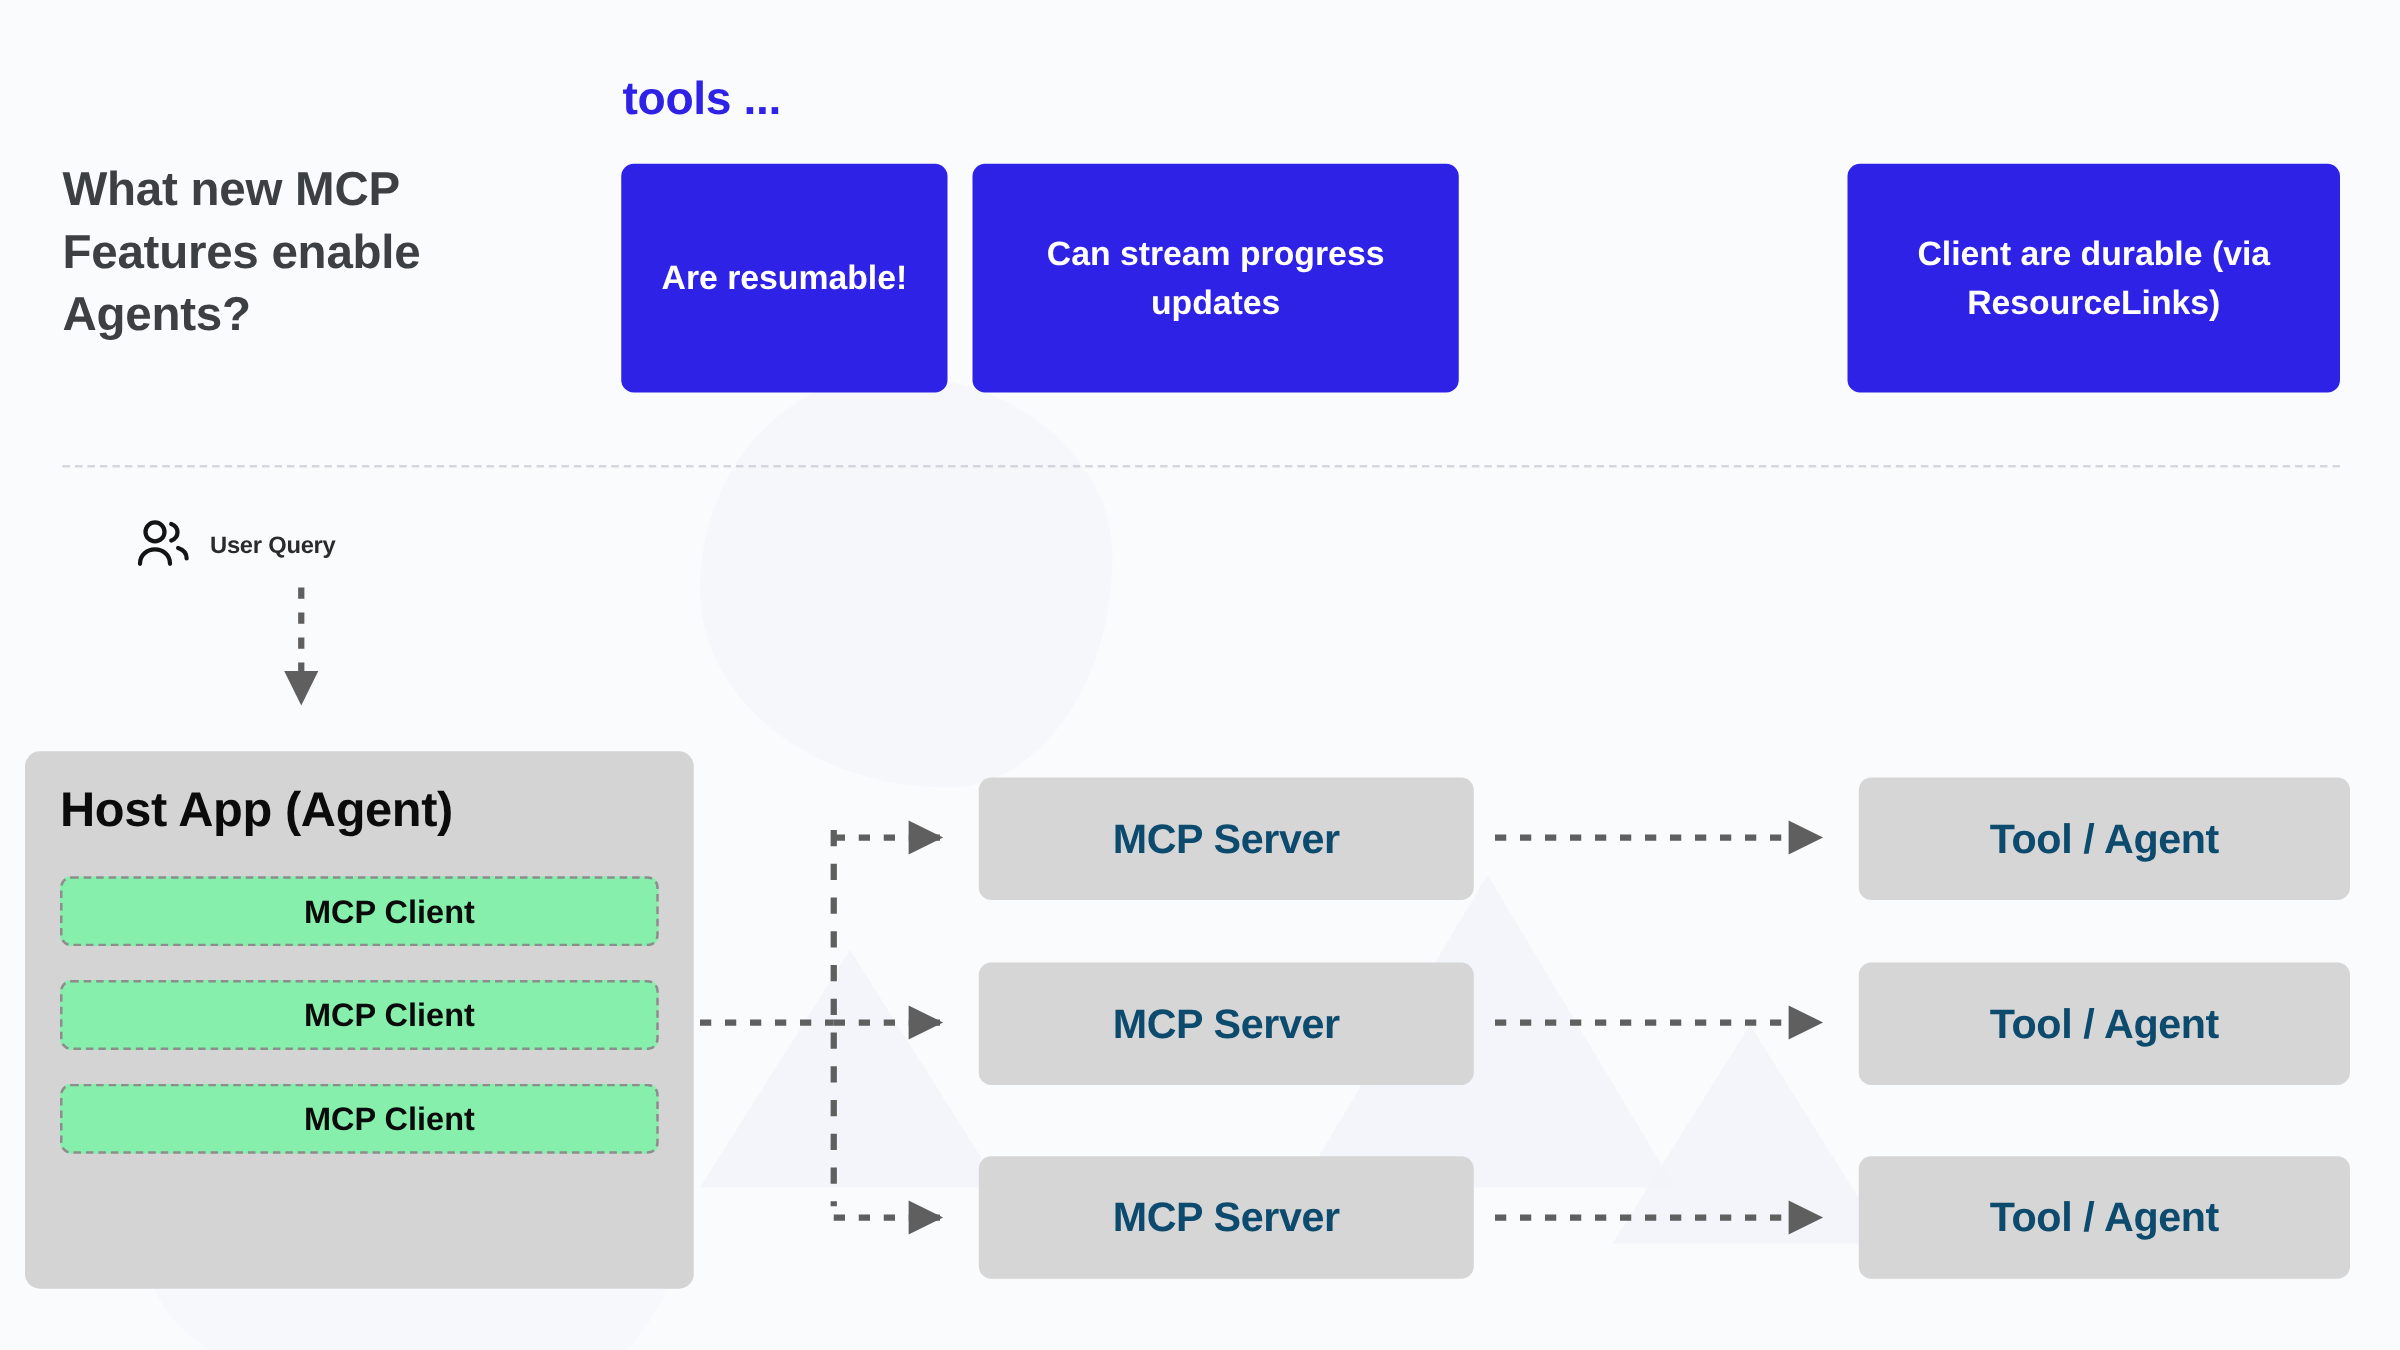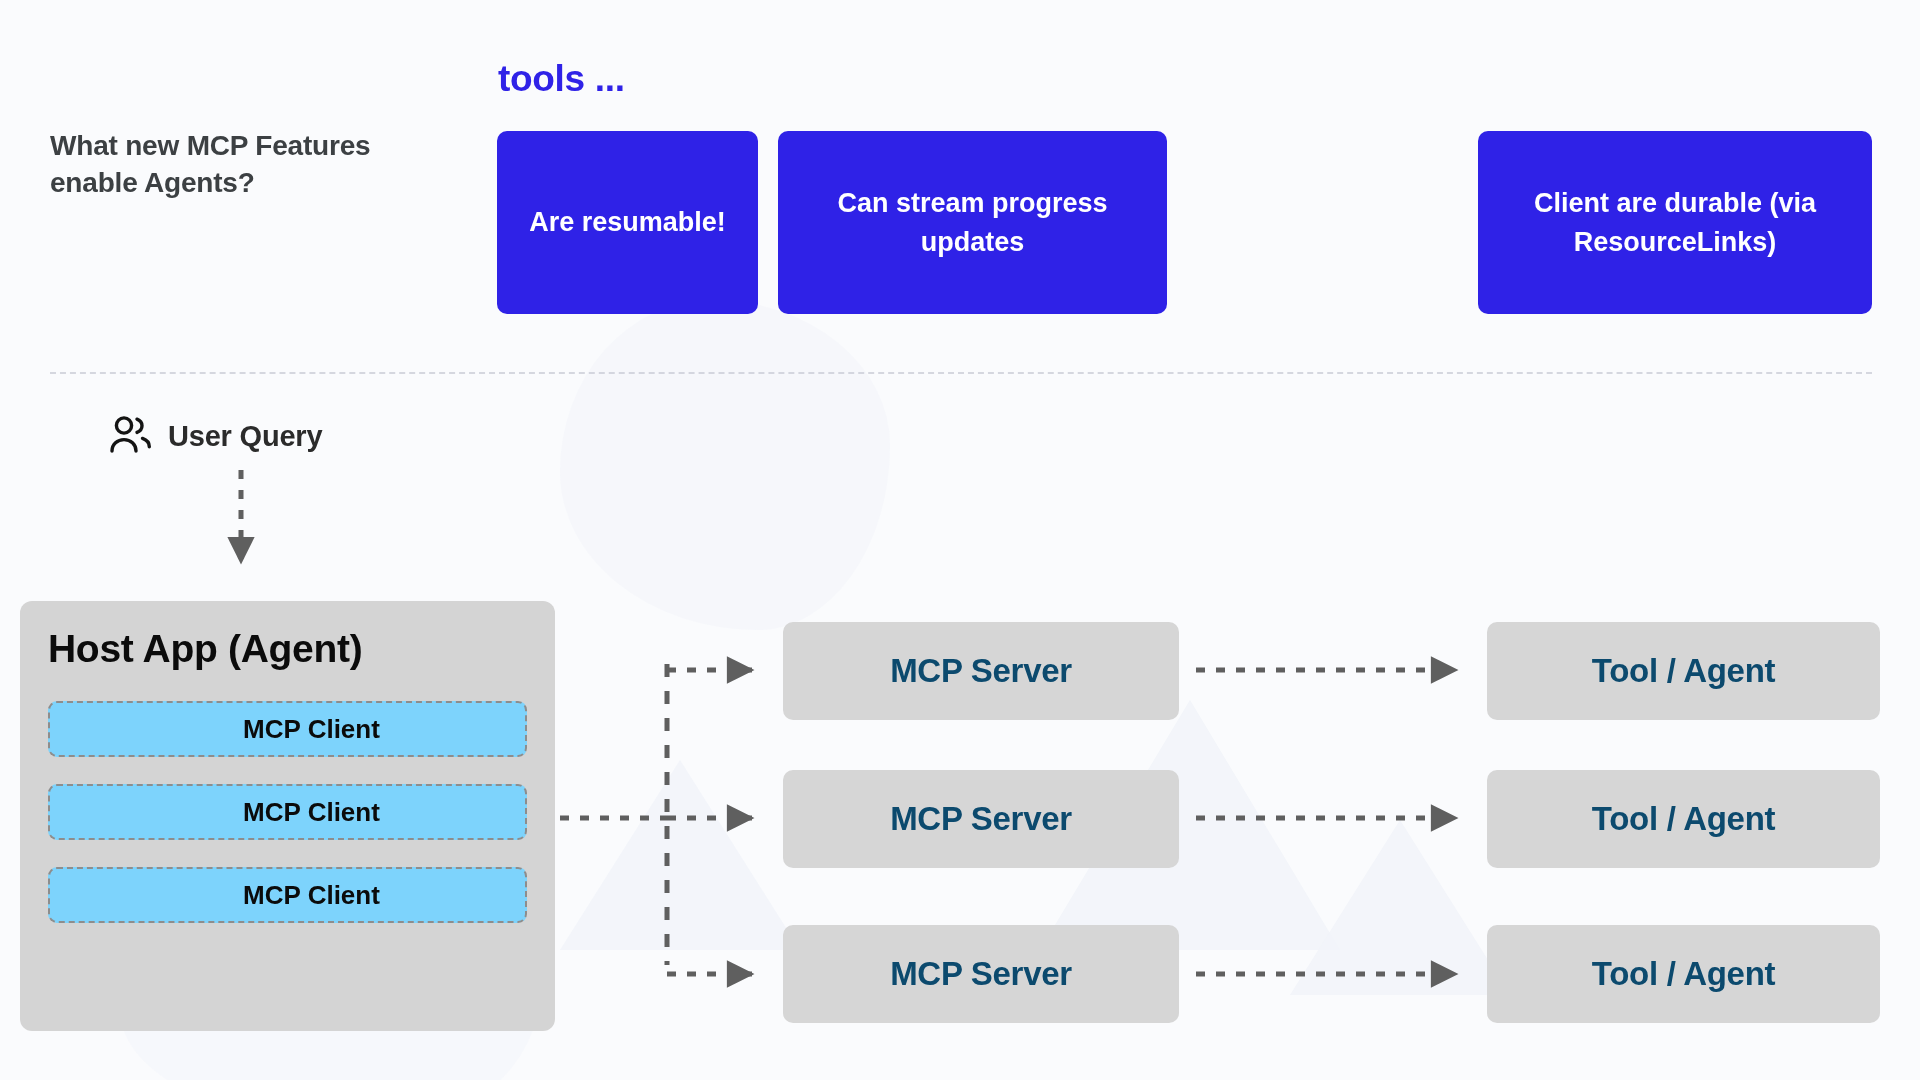--- a/index.html
+++ b/index.html
@@ -18,21 +18,21 @@
     border-color:transparent transparent #f1f3f9 transparent;
     opacity:.85;
   }
   .wm-blob {
     background:#f2f4fa; border-radius:46% 54% 40% 60% / 52% 44% 56% 48%;
   }
 
   
   #question {
     position:absolute; left:50px; top:128px; width:390px;
-    font-size:28px; font-weight:bold; line-height:1.31;
+    font-size:38px; font-weight:bold; line-height:1.31;
     color:#3c4043; letter-spacing:-.2px;
   }
   #tools-label {
     position:absolute; left:498px; top:58px;
     font-size:37px; font-weight:bold; color:#2f22e7;
     letter-spacing:-.3px;
   }
   .feature-card {
     position:absolute; top:131px;
     background:#2f22e7; border-radius:10px;
@@ -51,35 +51,35 @@
     border-top:2px dashed #c9ccd6; opacity:.75;
   }
 
   
   #user-query-row {
     position:absolute; left:108px; top:414px;
     display:flex; align-items:center; gap:14px;
   }
   #user-query-row .uq-icon { display:block; }
   #user-query-label {
-    font-size:29px; font-weight:bold; color:#2b2b2b; letter-spacing:-.2px;
+    font-size:19px; font-weight:bold; color:#2b2b2b; letter-spacing:-.2px;
   }
 
   
   #host-app {
     position:absolute; left:20px; top:601px; width:535px; height:430px;
     background:#d4d4d4; border-radius:12px; padding:26px 28px 0 28px;
   }
   #host-app-title {
     font-size:39px; font-weight:bold; color:#0b0b0b; letter-spacing:-.3px;
     margin-bottom:30px;
   }
   .client-box {
     height:56px; margin-bottom:27px;
-    background:#7dd3fc; border:2px dashed #8d8d8d; border-radius:9px;
+    background:#86efac; border:2px dashed #8d8d8d; border-radius:9px;
     display:flex; align-items:center; justify-content:center;
     font-size:26px; font-weight:bold; color:#0b0b0b;padding-left:48px;
   }
 
   
   .node {
     position:absolute; background:#d6d6d6; border-radius:10px;
     display:flex; align-items:center; justify-content:center;
     font-size:33px; font-weight:bold; color:#0c4a6e; letter-spacing:-.3px;
   }

